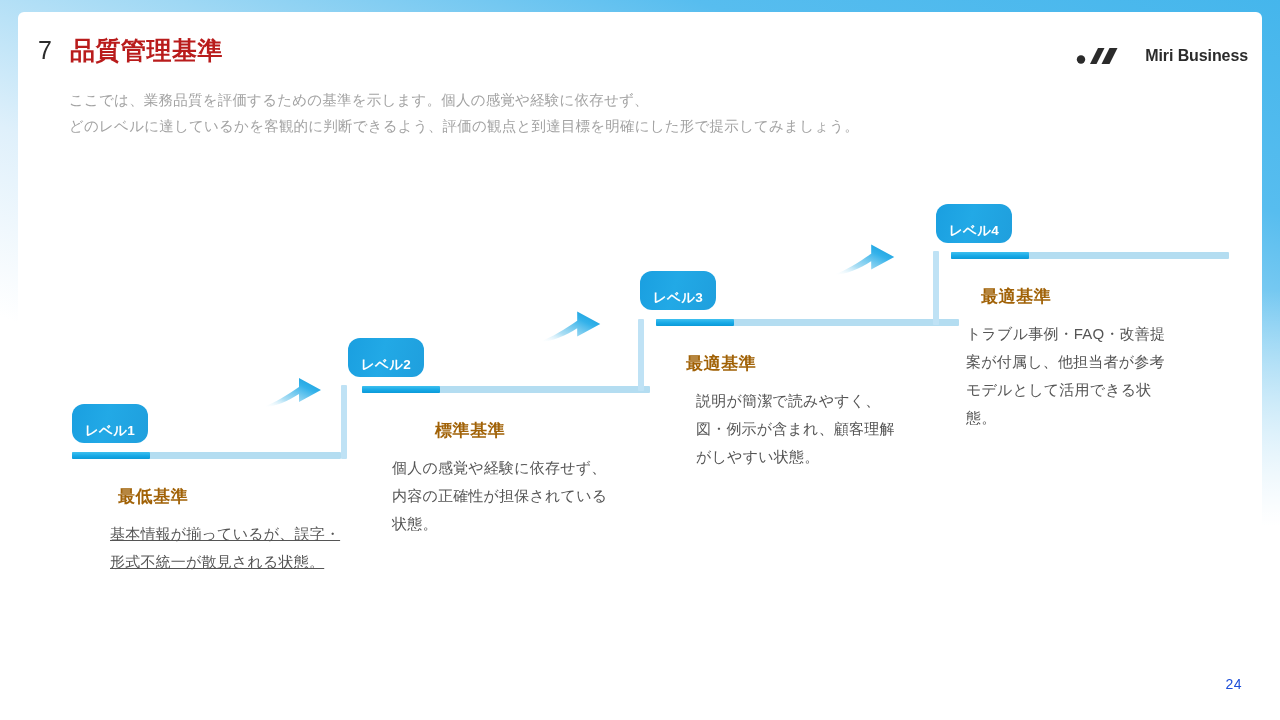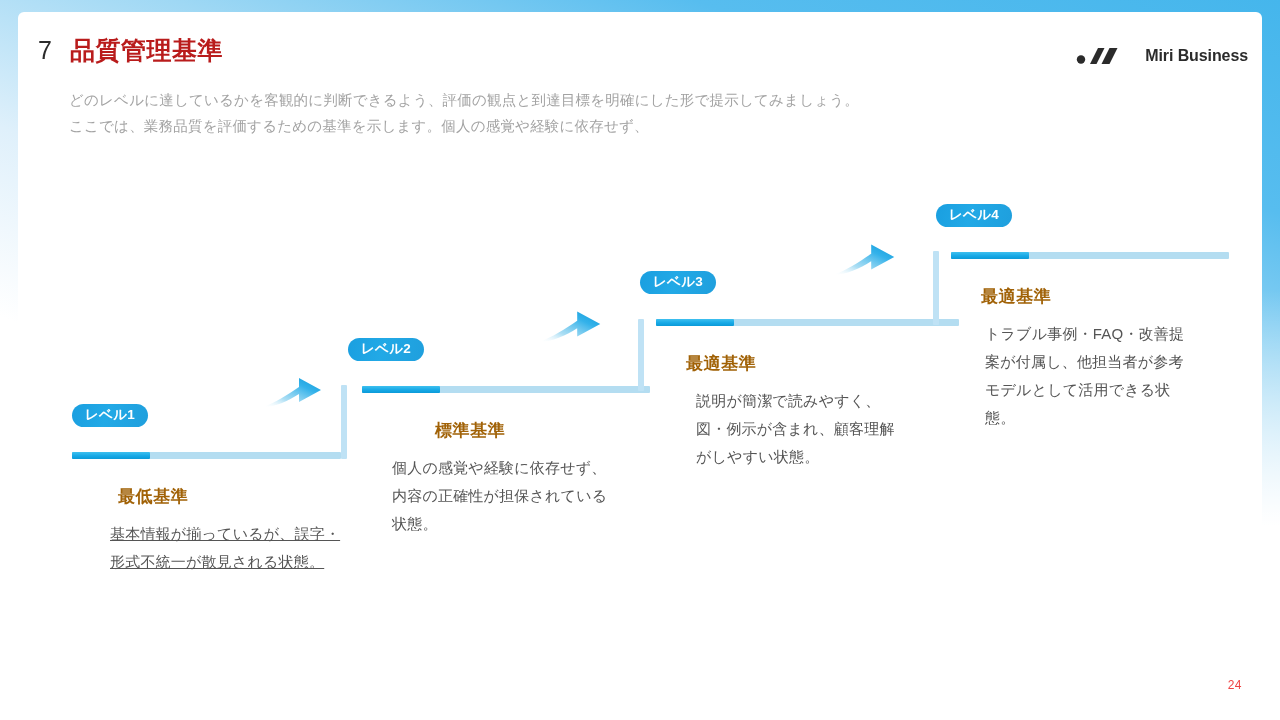--- a/index.html
+++ b/index.html
@@ -112,21 +112,21 @@
   .step {
     position: absolute;
   }
 
   
   .step-badge {
     position: absolute;
     left: 0;
     top: 0;
     display: inline-block;
-    padding: 4px 13px 5px 13px;
+    padding: 20px 13px 5px 13px;
     border-radius: 12px;
     background: linear-gradient(105deg, #1a9fe0 0%, #22a9e6 45%, #1f9fdd 100%);
     color: #ffffff;
     font-size: 13.5px;
     font-weight: 700;
     letter-spacing: 0.3px;
     line-height: 1;
     white-space: nowrap;
   }
 
@@ -173,44 +173,44 @@
   
   .step-arrow {
     position: absolute;
   }
 
   
   .page-number {
     position: absolute;
     right: 20px;
     bottom: 14px;
-    font-size: 12px;
-    color: #ef4444;
+    font-size: 14px;
+    color: #1d4ed8;
     letter-spacing: 0.5px;
   }
 </style>
 </head>
 <body>
 
 <div id="slide-root">
 
   <div class="bg-gradient"></div>
 
   <div class="slide-card">
 
     <div class="slide-header">
 
       <div class="title-row">
         <span class="slide-number">7</span>
         <span class="slide-title">品質管理基準</span>
       </div>
 
       <div class="subtitle-block">
+        <span class="subtitle-line">ここでは、業務品質を評価するための基準を示します。個人の感覚や経験に依存せず、</span>
         <span class="subtitle-line">どのレベルに達しているかを客観的に判断できるよう、評価の観点と到達目標を明確にした形で提示してみましょう。</span>
-        <span class="subtitle-line">ここでは、業務品質を評価するための基準を示します。個人の感覚や経験に依存せず、</span>
       </div>
 
       <div class="brand">
         <svg class="brand-mark" width="46" height="20" viewBox="0 0 46 20" aria-hidden="true">
           <circle cx="5" cy="13.5" r="4.2" fill="#2b2b2b"></circle>
           <polygon points="14,18 20.5,18 28.5,2 22,2" fill="#2b2b2b"></polygon>
           <polygon points="25.5,18 33.5,18 41.5,2 33.5,2" fill="#2b2b2b"></polygon>
         </svg>
         <span class="brand-name">Miri Business</span>
       </div>
@@ -298,21 +298,21 @@
 
       <div class="step" style="left:918px; top:192px;">
         <span class="step-badge">レベル4</span>
 
         <div class="step-bar" style="left:15px; top:48px; width:278px;">
           <div class="step-bar-fill" style="width:78px;"></div>
         </div>
 
         <div class="step-heading" style="left:45px; top:81px;">最適基準</div>
 
-        <div class="step-desc" style="left:49px; top:116px; width:200px;">トラブル事例・FAQ・改善提案が付属し、他担当者が参考モデルとして活用できる状態。</div>
+        <div class="step-desc" style="left:30px; top:116px; width:200px;">トラブル事例・FAQ・改善提案が付属し、他担当者が参考モデルとして活用できる状態。</div>
       </div>
 
     </div>
 
     <div class="page-number">24</div>
 
   </div>
 </div>
 
 </body></html>

